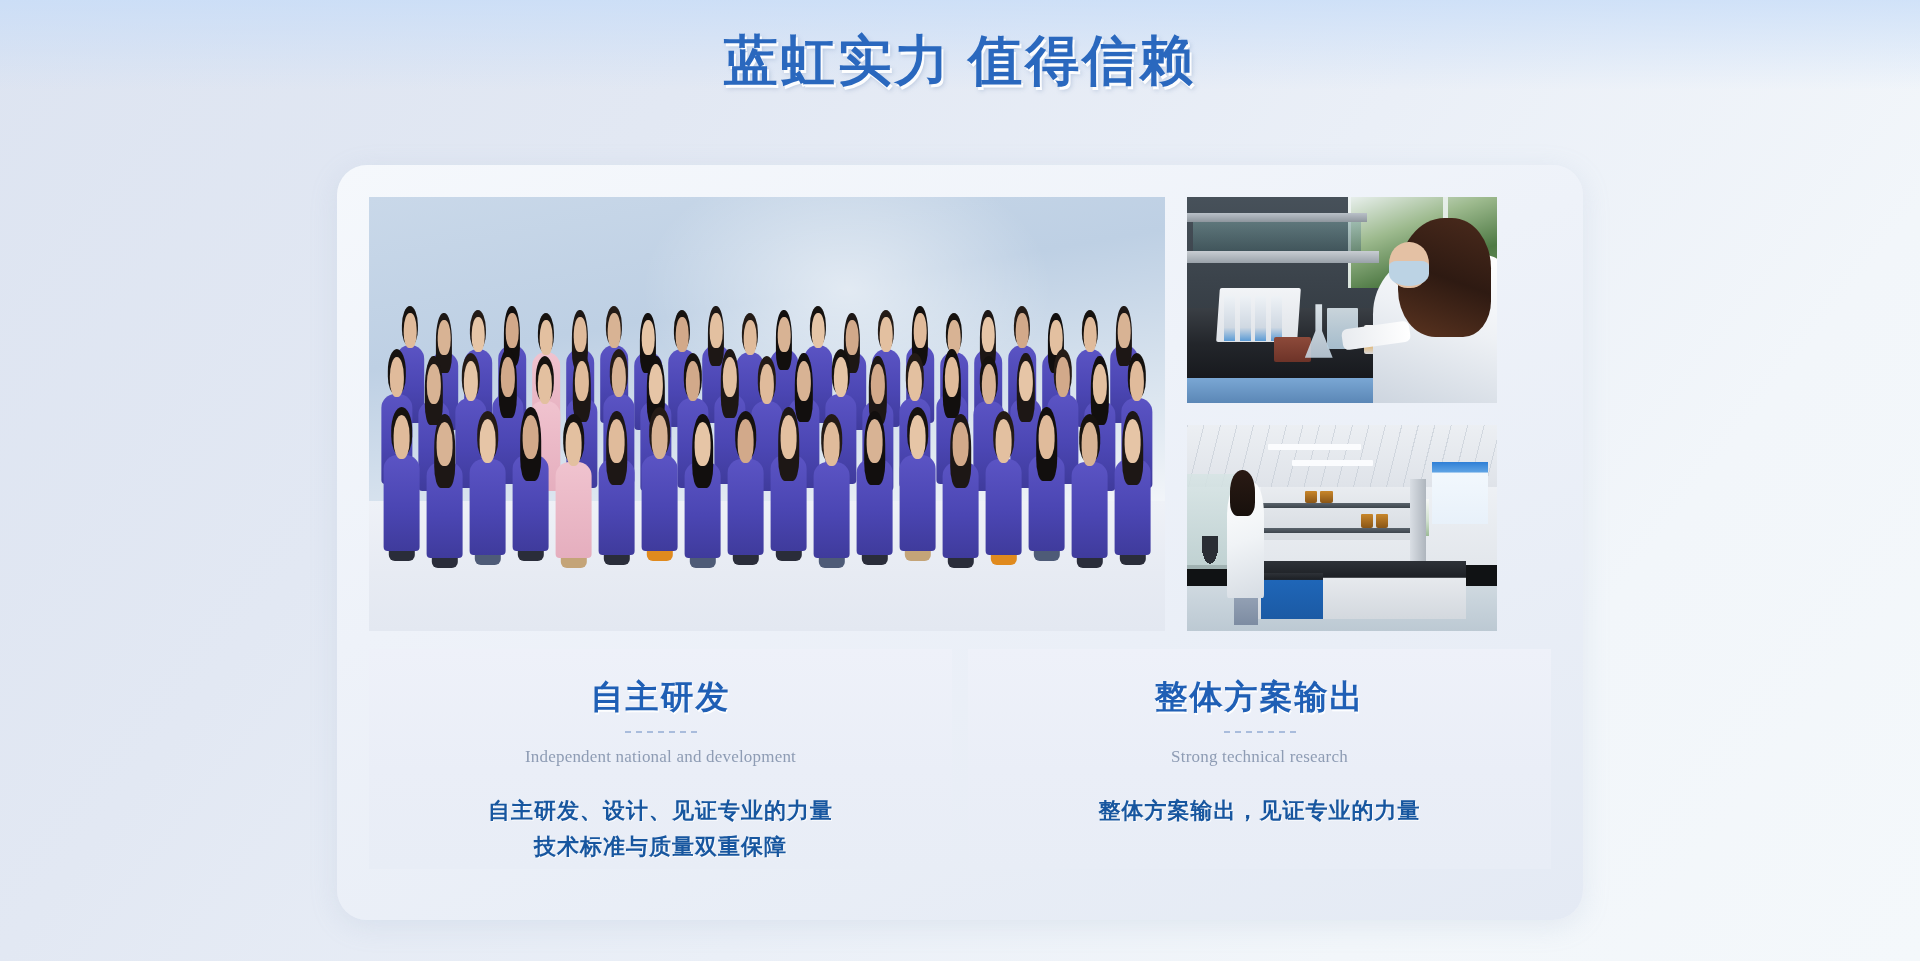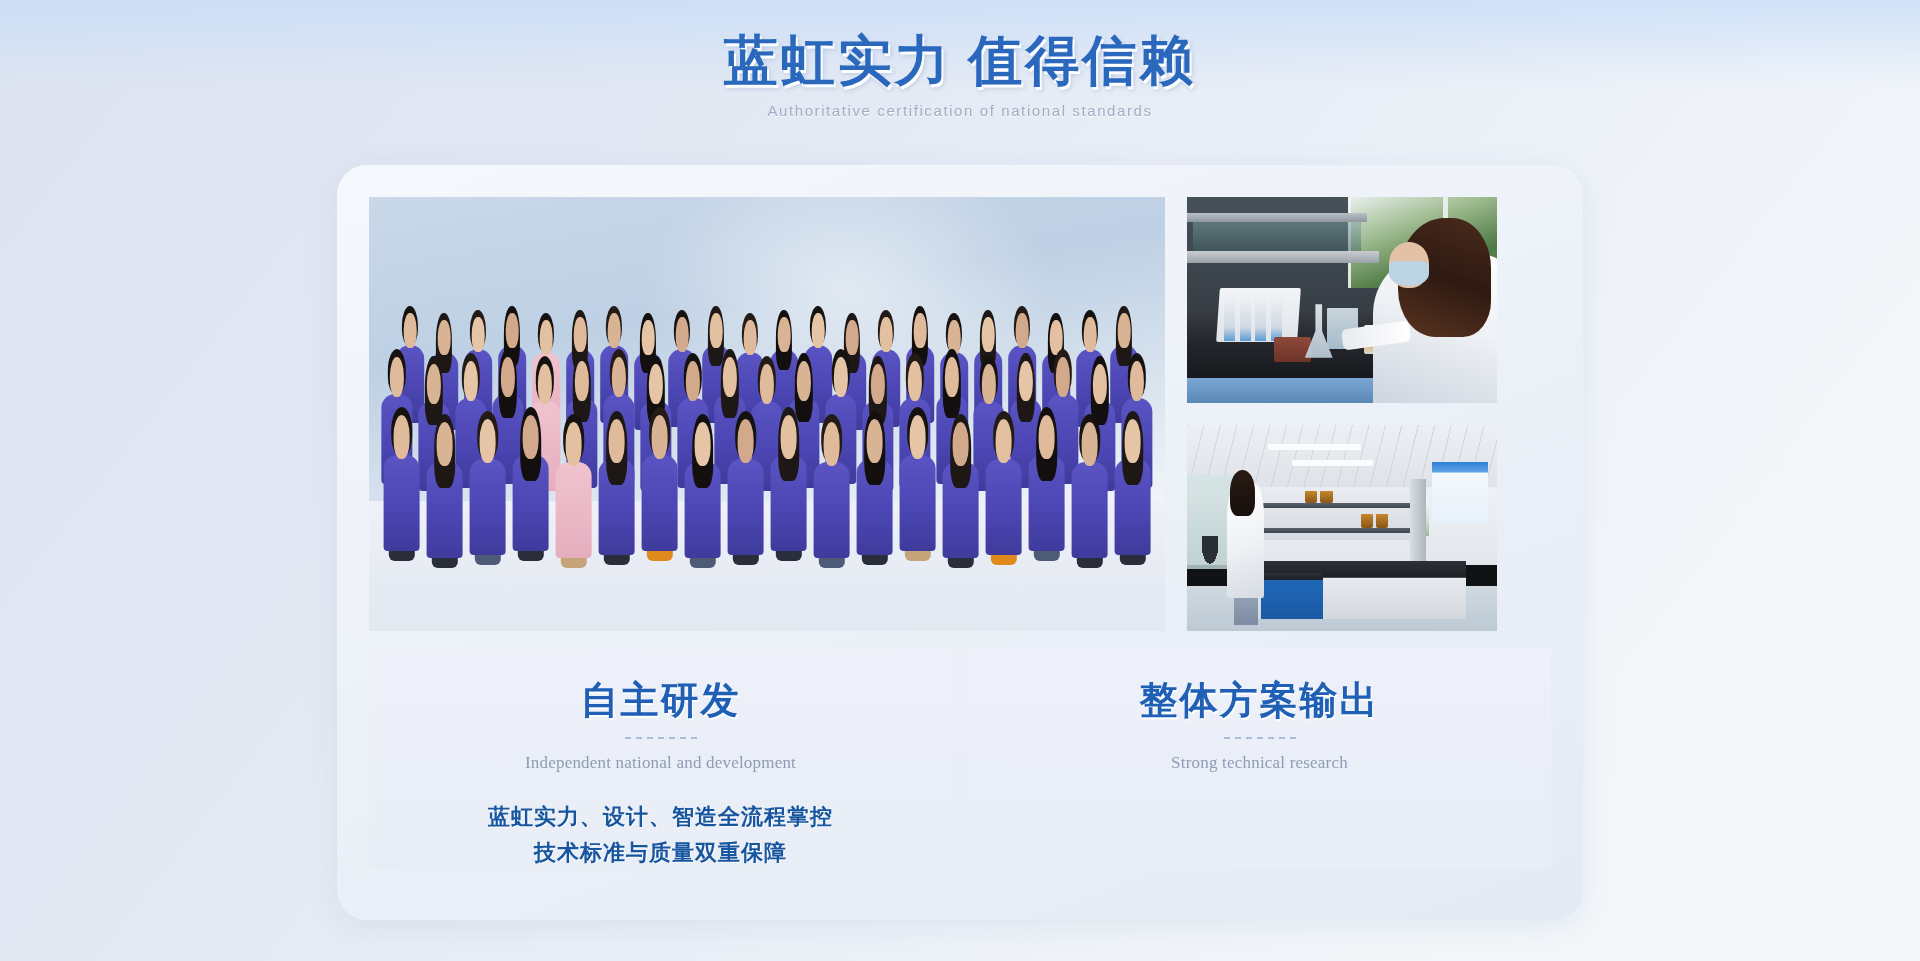--- a/index.html
+++ b/index.html
@@ -182,21 +182,21 @@
   
   .cards { display:flex; gap:16px; margin-top:18px; height:220px; }
   .card {
     flex:1;
     background:linear-gradient(180deg,#eef1f9 0%,#eaeef7 55%,#e8edf6 100%);
     display:flex; flex-direction:column; align-items:center;
     padding-top:26px;
   }
   .card-title {
     font-family:"Liberation Serif", serif;
-    font-weight:bold; font-size:38px; letter-spacing:2px;
+    font-weight:bold; font-size:33px; letter-spacing:2px;
     color:#1f5fb5;
     text-shadow:1px 2px 0 rgba(255,255,255,0.9);
   }
   .dots { margin-top:11px; display:flex; gap:5px; }
   .dots i { display:block; width:6px; height:2px; background:#a9bcdc; }
   .card-en {
     margin-top:14px;
     font-family:"Liberation Serif", serif;
     font-size:17px; color:#8e9cb4; letter-spacing:0.2px;
   }
@@ -206,21 +206,20 @@
     font-weight:bold; font-size:22px; line-height:1.65;
     color:#17569f; text-align:center; letter-spacing:1px;
     text-shadow:1px 1px 0 rgba(255,255,255,0.75);
   }
 </style>
 </head>
 <body>
 
 <div class="header">
   <div class="main-title">蓝虹实力  值得信赖</div>
-  <div class="sub-title">Authoritative certification of national standards</div>
 </div>
 
 <div class="panel">
 
   <div class="media-row">
 
     <div class="group-photo">
       <div class="gp-glow"></div>
       <div class="gp-floor"></div>
       <div class="gp-row" id="gp-row-1" style="top: 108px; gap: 4px;">
@@ -617,33 +616,36 @@
         <i></i>
           <i></i>
           <i></i>
           <i></i>
           <i></i>
           <i></i>
           <i></i>
       </div>
       <div class="card-en">Independent national and development</div>
       <div class="card-desc">
-        <div>蓝虹实力、设计、智造全流程掌控</div>
+        <div>自主研发、设计、见证专业的力量</div>
         <div>技术标准与质量双重保障</div>
       </div>
     </div>
 
     <div class="card">
       <div class="card-title">整体方案输出</div>
       <div class="dots">
         <i></i>
           <i></i>
           <i></i>
           <i></i>
           <i></i>
           <i></i>
           <i></i>
       </div>
       <div class="card-en">Strong technical research</div>
+      <div class="card-desc">
+        <div>整体方案输出，见证专业的力量</div>
+      </div>
     </div>
 
   </div>
 </div>
 
 </body></html>

